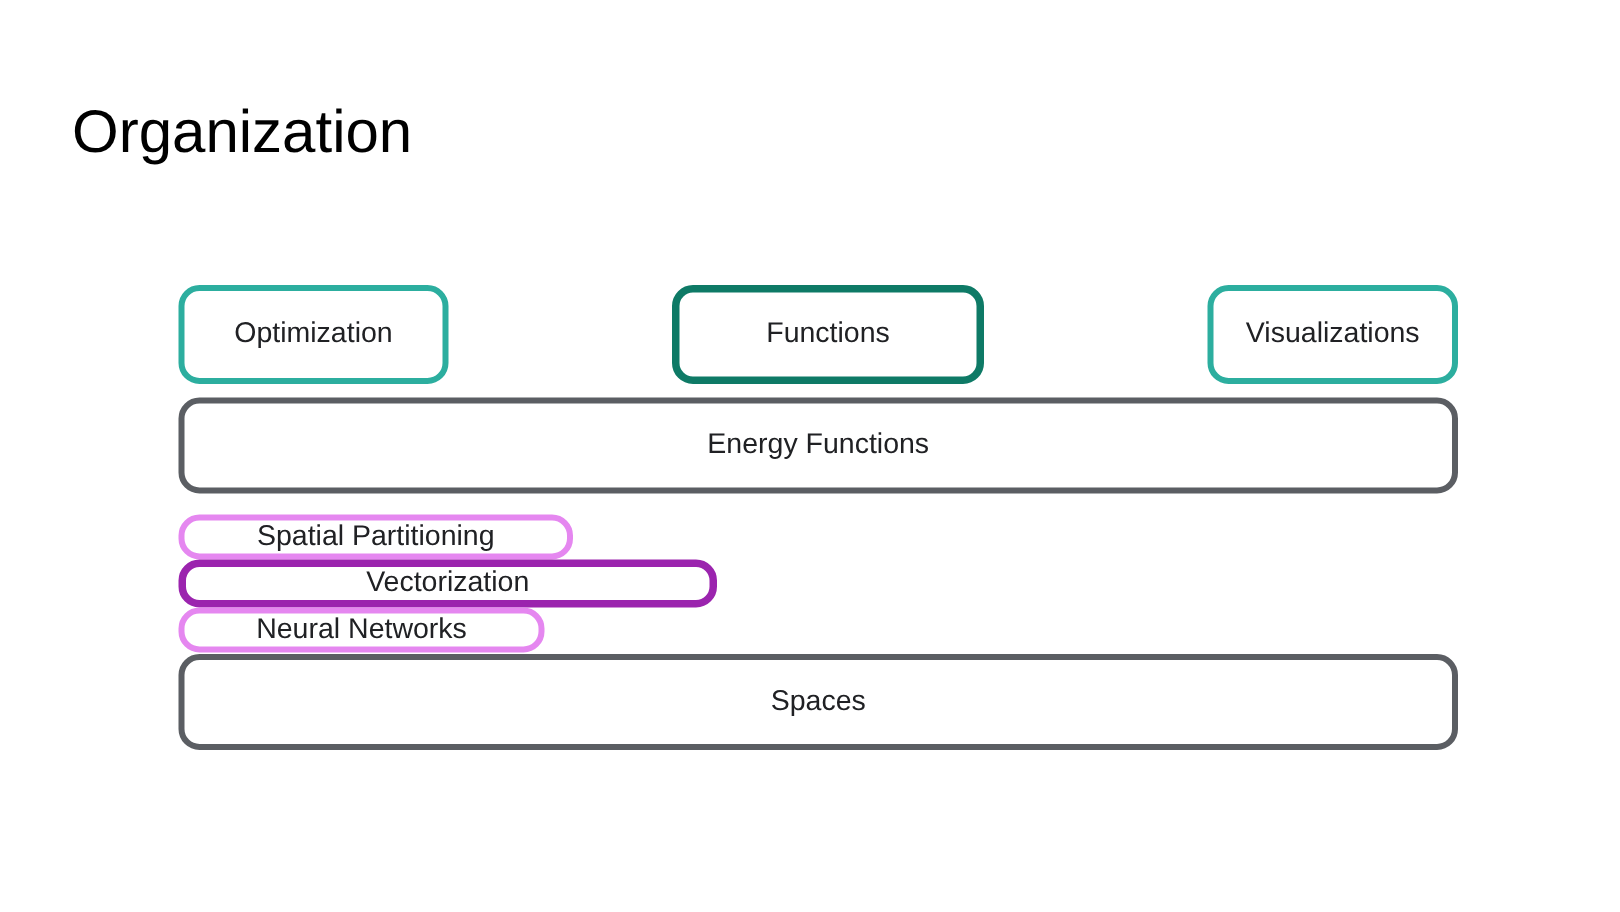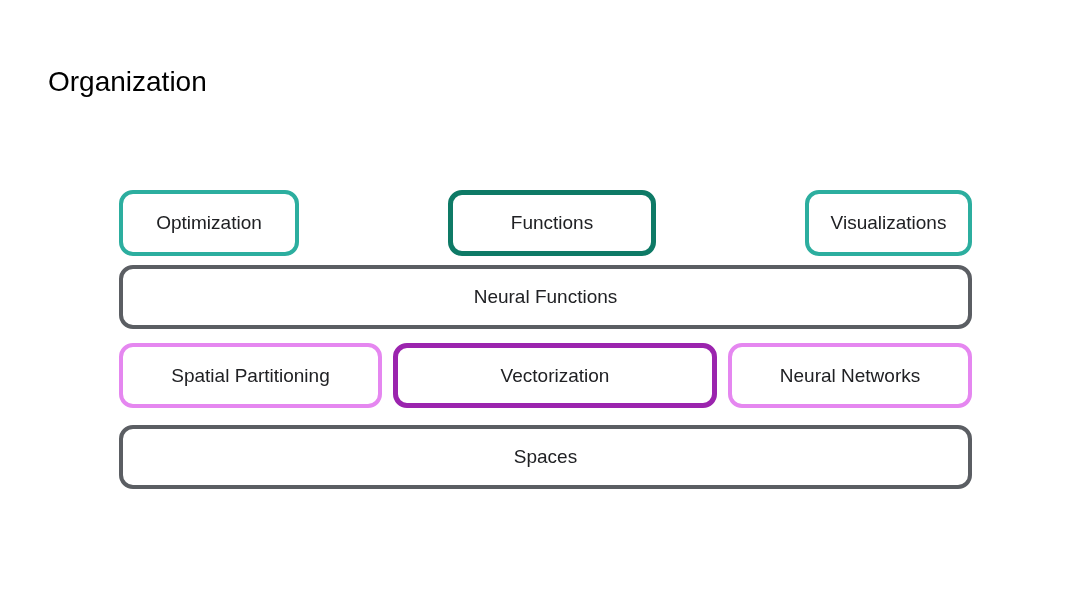--- a/index.html
+++ b/index.html
@@ -17,42 +17,42 @@
   .slide {
     position: absolute;
     inset: 0;
     background: var(--background, #fff);
   }
   .title {
     position: absolute;
     left: 48px;
     top: 68px;
     margin: 0;
-    font-size: 28px;
+    font-size: 40px;
     font-weight: 400;
     line-height: 1;
     color: var(--title-text, #000);
     letter-spacing: 0;
   }
   .diagram {
     position: absolute;
     left: 107px;
     top: 190px;
     width: 865px;
   }
   .row {
     display: flex;
     justify-content: space-between;
     align-items: stretch;
     padding-left: 12px;
   }
   .row1 { height: 66px; }
   .row2 { height: 64px; margin-top: 9px; }
-  .row3 { height: 65px; margin-top: 14px; }
-  .row4 { height: 64px; margin-top: 17px; }
+  .row3 { height: 65px; margin-top: 14px; flex-direction: column; }
+  .row4 { height: 64px; margin-top: 28px; }
   .box {
     box-sizing: border-box;
     background: #ffffff;
     border: 4px solid #888;
     border-radius: 14px;
     display: flex;
     align-items: center;
     justify-content: center;
     font-size: 19px;
     color: var(--label-text, #202124);
@@ -62,21 +62,21 @@
   .b-teal-dark { border-color: var(--teal-dark, #0E7A66); }
   .b-gray      { border-color: var(--gray, #5B5E63); }
   .b-magenta   { border-color: var(--magenta, #E587F0); }
   .b-purple    { border-color: var(--purple, #9B24AE); }
   .full { width: 100%; }
   .w-opt  { width: 180px; }
   .w-sim  { width: 208px; }
   .w-vis  { width: 167px; }
   .w-ana  { width: 215px; }
   .w-spa  { width: 263px; }
-  .w-vec  { width: 324px; text-align: center; }
+  .w-vec  { width: 359px; text-align: center; }
   .w-neu  { width: 244px; }
   .label { display: inline-block; }
 </style>
 </head>
 <body>
 
 <div class="slide">
 
   <h1 class="title">Organization</h1>
 
@@ -89,21 +89,21 @@
       <div class="box b-teal-dark em w-sim">
         <span class="label">Functions</span>
       </div>
       <div class="box b-teal w-vis">
         <span class="label">Visualizations</span>
       </div>
     </div>
 
     <div class="row row2">
       <div class="box b-gray full">
-        <span class="label">Neural Functions</span>
+        <span class="label">Energy Functions</span>
       </div>
     </div>
 
     <div class="row row3">
       <div class="box b-magenta w-spa">
         <span class="label">Spatial Partitioning</span>
       </div>
       <div class="box b-purple em w-vec">
         <span class="label">Vectorization</span>
       </div>

